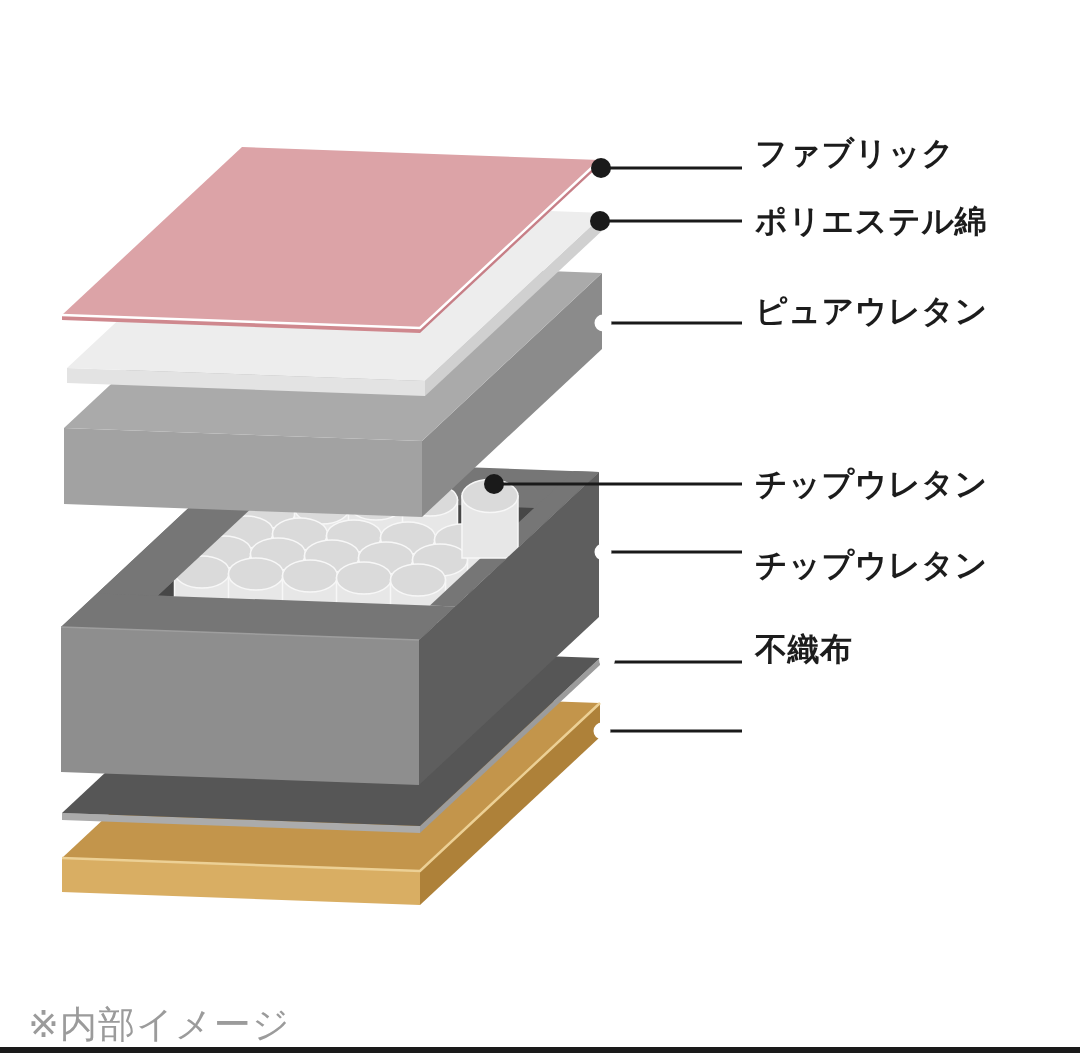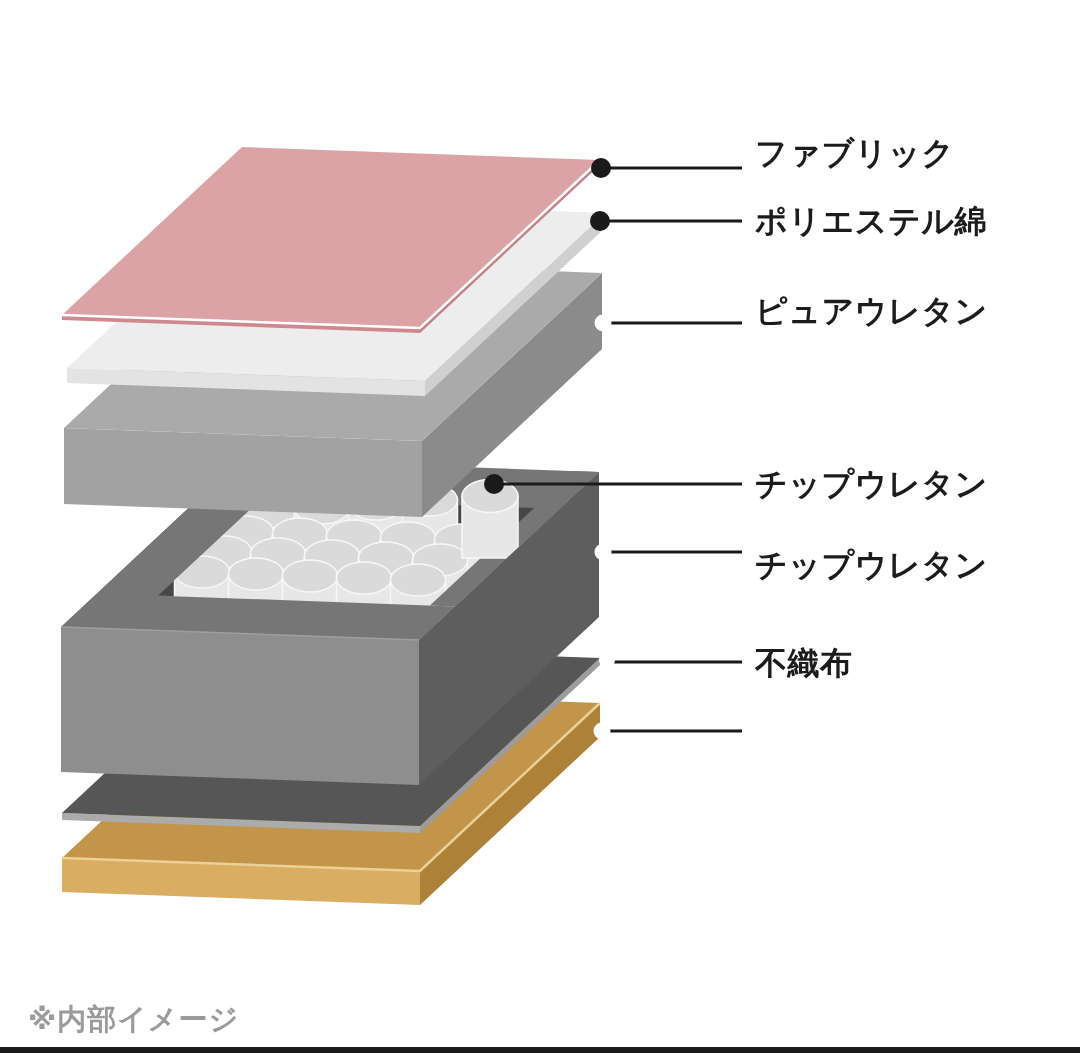--- a/index.html
+++ b/index.html
@@ -27,22 +27,22 @@
     font-size: 32px;
     font-weight: 600;
     line-height: 42px;
     white-space: nowrap;
     letter-spacing: 0.5px;
   }
   #footer-note {
     position: absolute;
     left: 28px;
     top: 1000px;
-    font-size: 29px;
-    font-weight: 700;
+    font-size: 37px;
+    font-weight: 400;
     letter-spacing: 1px;
     color: #9b9b9b;
     white-space: nowrap;
   }
   #bottom-bar {
     position: absolute;
     left: 0;
     right: 0;
     bottom: 0;
     height: 6px;
@@ -143,21 +143,21 @@
       </div>
       <div class="layer-label" style="top: 290px;">
         <div>ピュアウレタン</div>
       </div>
       <div class="layer-label" style="top: 463px;">
         <div>チップウレタン</div>
       </div>
       <div class="layer-label" style="top: 532px; margin-top: 12px;">
         <div>チップウレタン</div>
       </div>
-      <div class="layer-label" style="top: 642px;">
+      <div class="layer-label" style="top: 628px;">
         <div>不織布</div>
       </div>
       <div class="layer-label" style="top: 712px;">
       </div>
     </div>
   <div id="footer-note">※内部イメージ</div>
   <div id="bottom-bar"></div>
 </div>
 
 </body></html>

